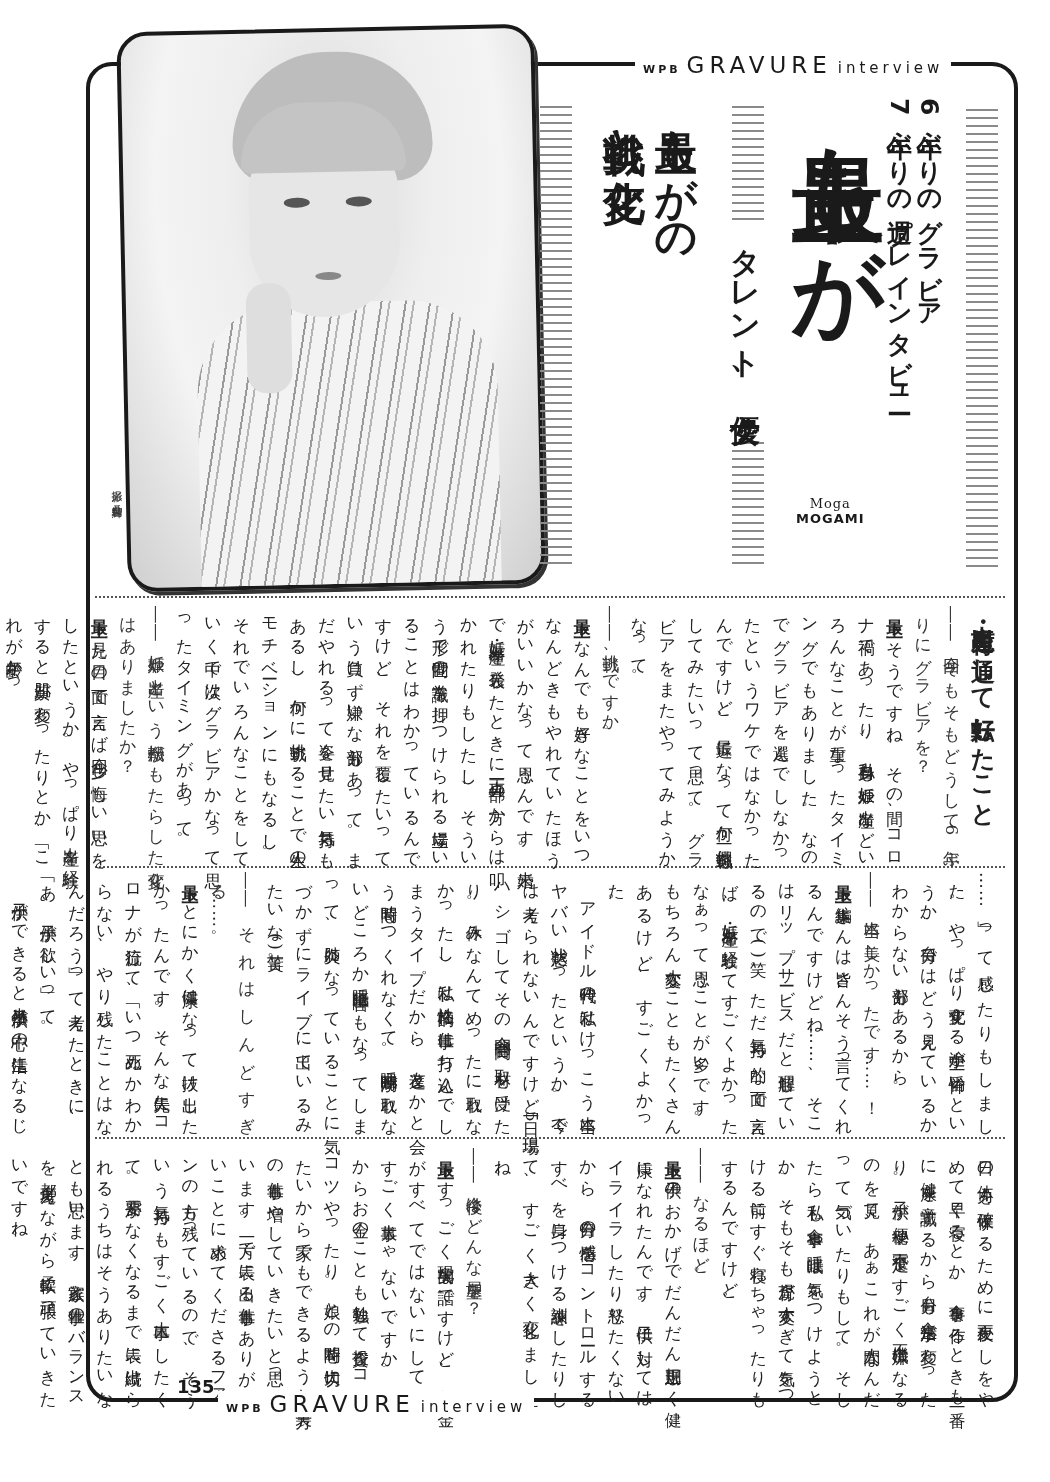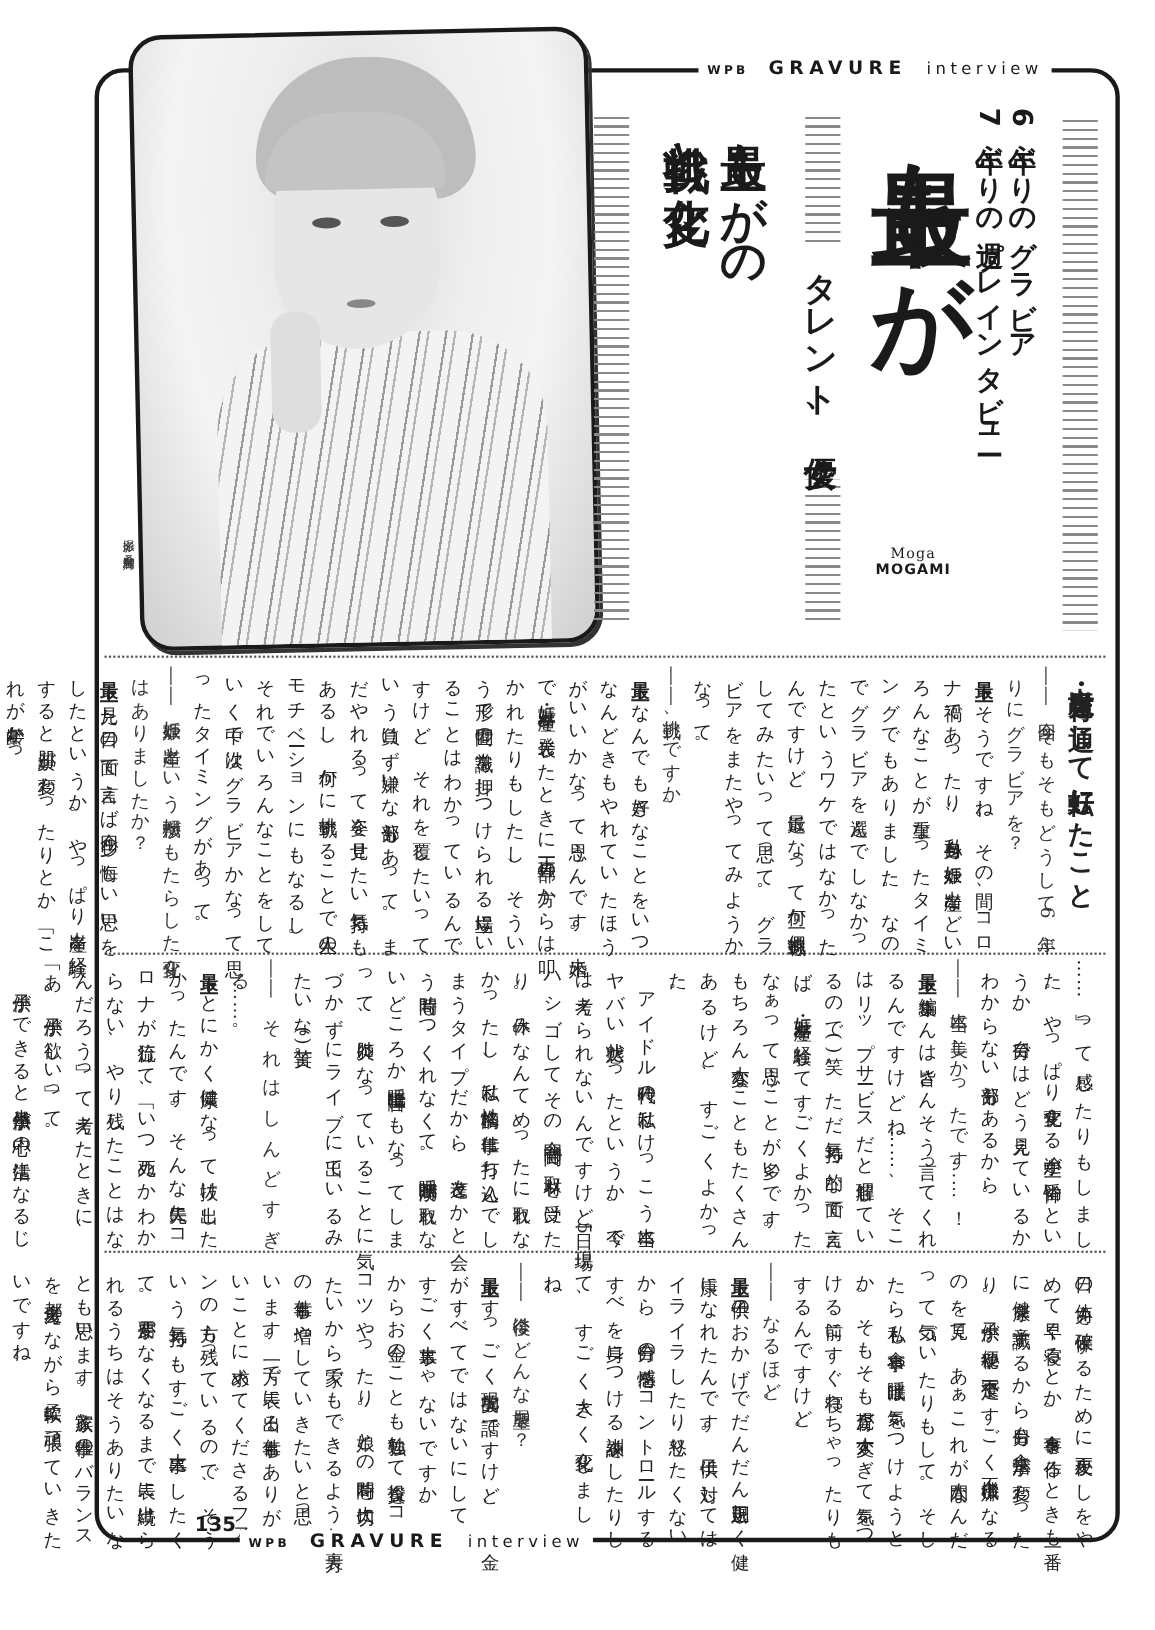--- a/index.html
+++ b/index.html
@@ -2,24 +2,24 @@
 <html><head>
 <meta charset="utf-8">
 <style>
   html, body { margin: 0; padding: 0; background: #ffffff; }
   body { width: 1050px; height: 1482px; position: relative; overflow: hidden;
          font-family: "DejaVu Sans", sans-serif; color: #1a1a1a; }
 
   
   .frame { position: absolute; left: 86px; top: 62px; width: 932px; height: 1340px;
            border: 4px solid #1a1a1a; border-radius: 26px; box-sizing: border-box; }
-  .banner { position: absolute; background: #fff; padding: 0 8px; display: flex; align-items: baseline; gap: 18px;
+  .banner { position: absolute; background: #fff; padding: 0 8px; display: flex; align-items: baseline; gap: 6px;
             font-family: "DejaVu Sans", sans-serif; color: #1a1a1a; white-space: nowrap; }
   .banner .wpb { font-size: 11px; font-weight: bold; letter-spacing: 3px; }
-  .banner .grav { font-size: 17px; font-weight: bold; letter-spacing: 5px; }
+  .banner .grav { font-size: 23px; font-weight: normal; letter-spacing: 5px; }
   .banner .intv { font-size: 15px; letter-spacing: 4px; }
   .banner-top { left: 635px; top: 52px; }
   .banner-bot { left: 218px; top: 1391px; }
 
   
   .photo { position: absolute; left: 122px; top: 28px; width: 418px; height: 560px;
            border: 4px solid #1a1a1a; border-radius: 30px; box-sizing: border-box;
            transform: rotate(-1.2deg); overflow: hidden;
            background: radial-gradient(ellipse at 50% 28%, #d9d9d9 0%, #eeeeee 35%, #f4f4f4 60%, #cfcfcf 100%);
            box-shadow: 3px 4px 0 #333; }

